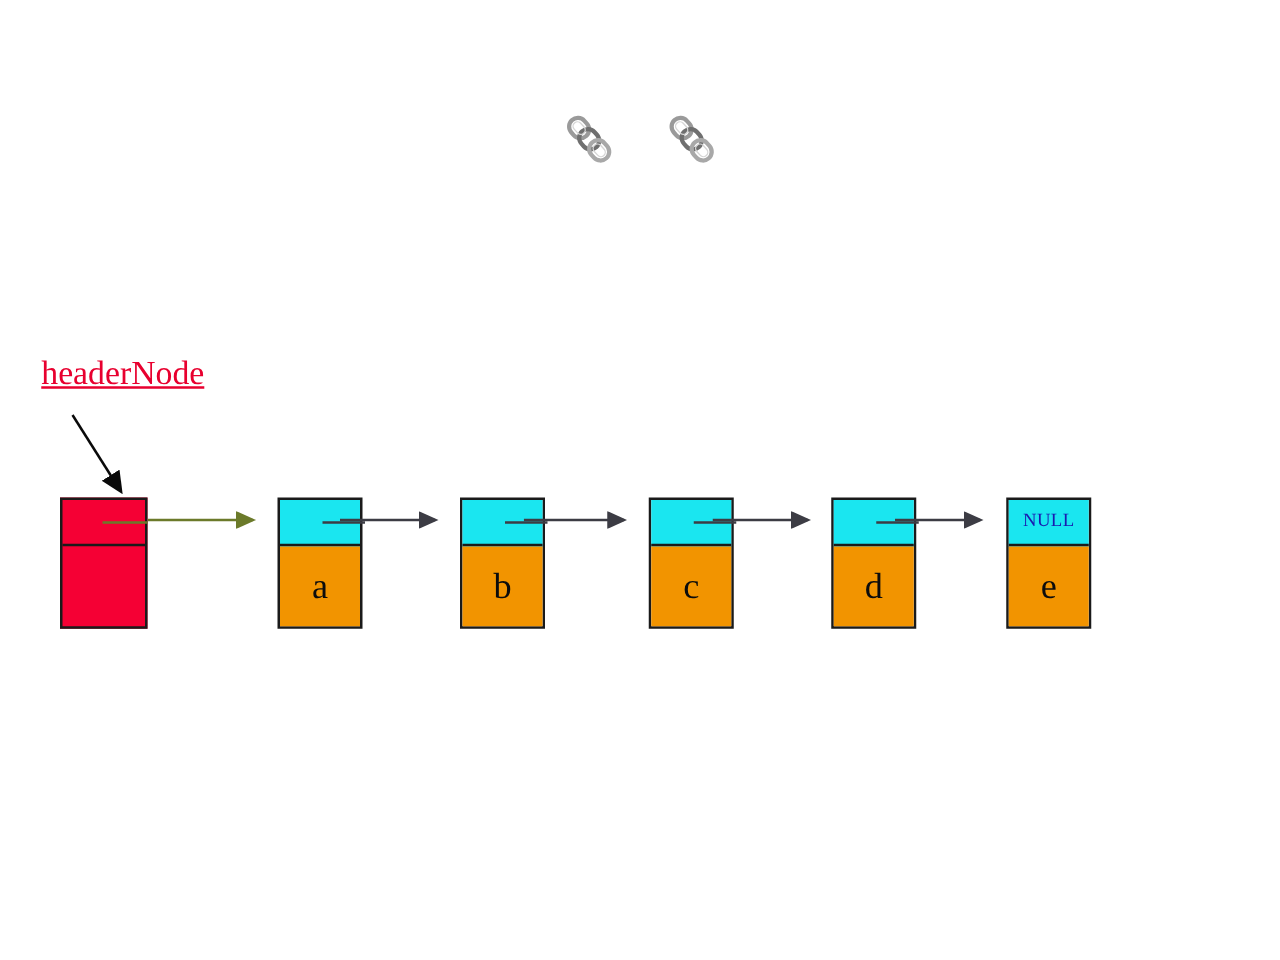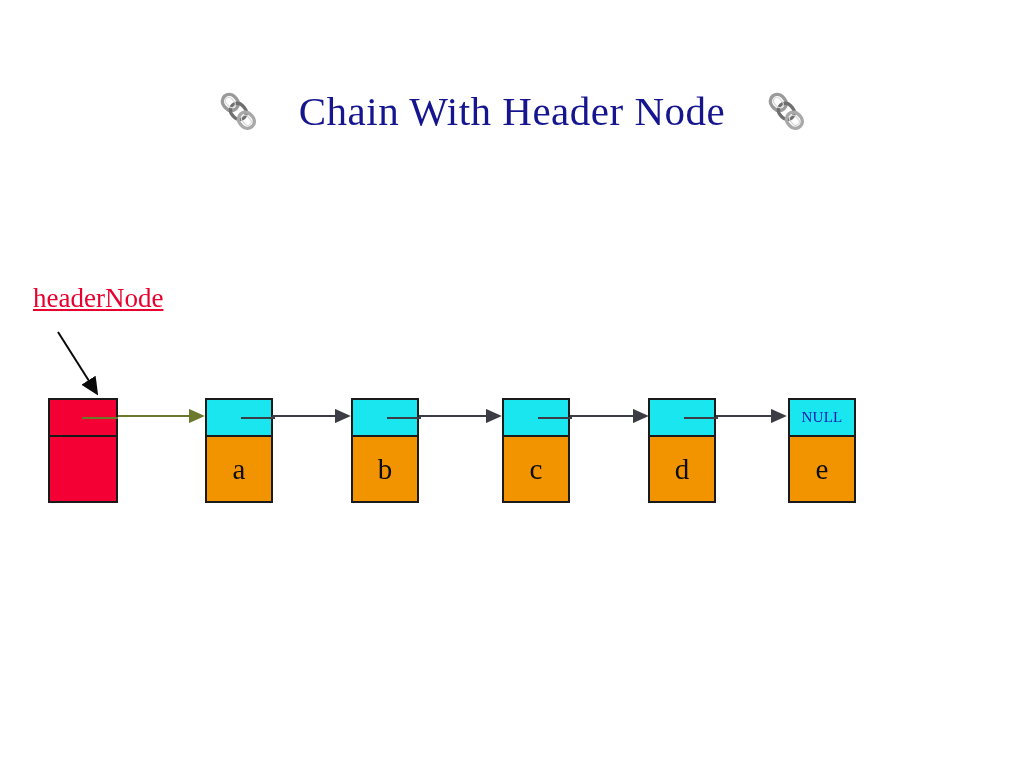--- a/index.html
+++ b/index.html
@@ -71,20 +71,21 @@
   }
 
   
   .node {
     position: absolute;
     top: 398px;
     width: 68px;
     height: 105px;
     box-sizing: border-box;
     border: 2px solid #1a1a1a;
+    margin-left: 17px;
   }
   .node .link-field {
     position: relative;
     box-sizing: border-box;
     height: 37px;
     background: #1ae6f0;
     border-bottom: 2px solid #1a1a1a;
     display: flex;
     align-items: center;
     justify-content: center;
@@ -166,21 +167,20 @@
     <svg class="chain-icon" viewBox="0 0 42 44" aria-hidden="true">
       <g transform="rotate(-42 21 22)">
         <rect x="14" y="2" width="14" height="17" rx="7" ry="7" fill="none" stroke="#9a9a9a" stroke-width="3.4"></rect>
         <rect x="14" y="14" width="14" height="17" rx="7" ry="7" fill="none" stroke="#6f6f6f" stroke-width="3.4"></rect>
         <rect x="14" y="26" width="14" height="17" rx="7" ry="7" fill="none" stroke="#a8a8a8" stroke-width="3.4"></rect>
         <rect x="17.5" y="5" width="7" height="11" rx="3.5" ry="3.5" fill="none" stroke="#d6d6d6" stroke-width="1.1"></rect>
         <rect x="17.5" y="29" width="7" height="11" rx="3.5" ry="3.5" fill="none" stroke="#d6d6d6" stroke-width="1.1"></rect>
       </g>
     </svg>
 
-    <div class="title-text">Chain With Header Node</div>
 
     <svg class="chain-icon" viewBox="0 0 42 44" aria-hidden="true">
       <g transform="rotate(-42 21 22)">
         <rect x="14" y="2" width="14" height="17" rx="7" ry="7" fill="none" stroke="#9a9a9a" stroke-width="3.4"></rect>
         <rect x="14" y="14" width="14" height="17" rx="7" ry="7" fill="none" stroke="#6f6f6f" stroke-width="3.4"></rect>
         <rect x="14" y="26" width="14" height="17" rx="7" ry="7" fill="none" stroke="#a8a8a8" stroke-width="3.4"></rect>
         <rect x="17.5" y="5" width="7" height="11" rx="3.5" ry="3.5" fill="none" stroke="#d6d6d6" stroke-width="1.1"></rect>
         <rect x="17.5" y="29" width="7" height="11" rx="3.5" ry="3.5" fill="none" stroke="#d6d6d6" stroke-width="1.1"></rect>
       </g>
     </svg>

